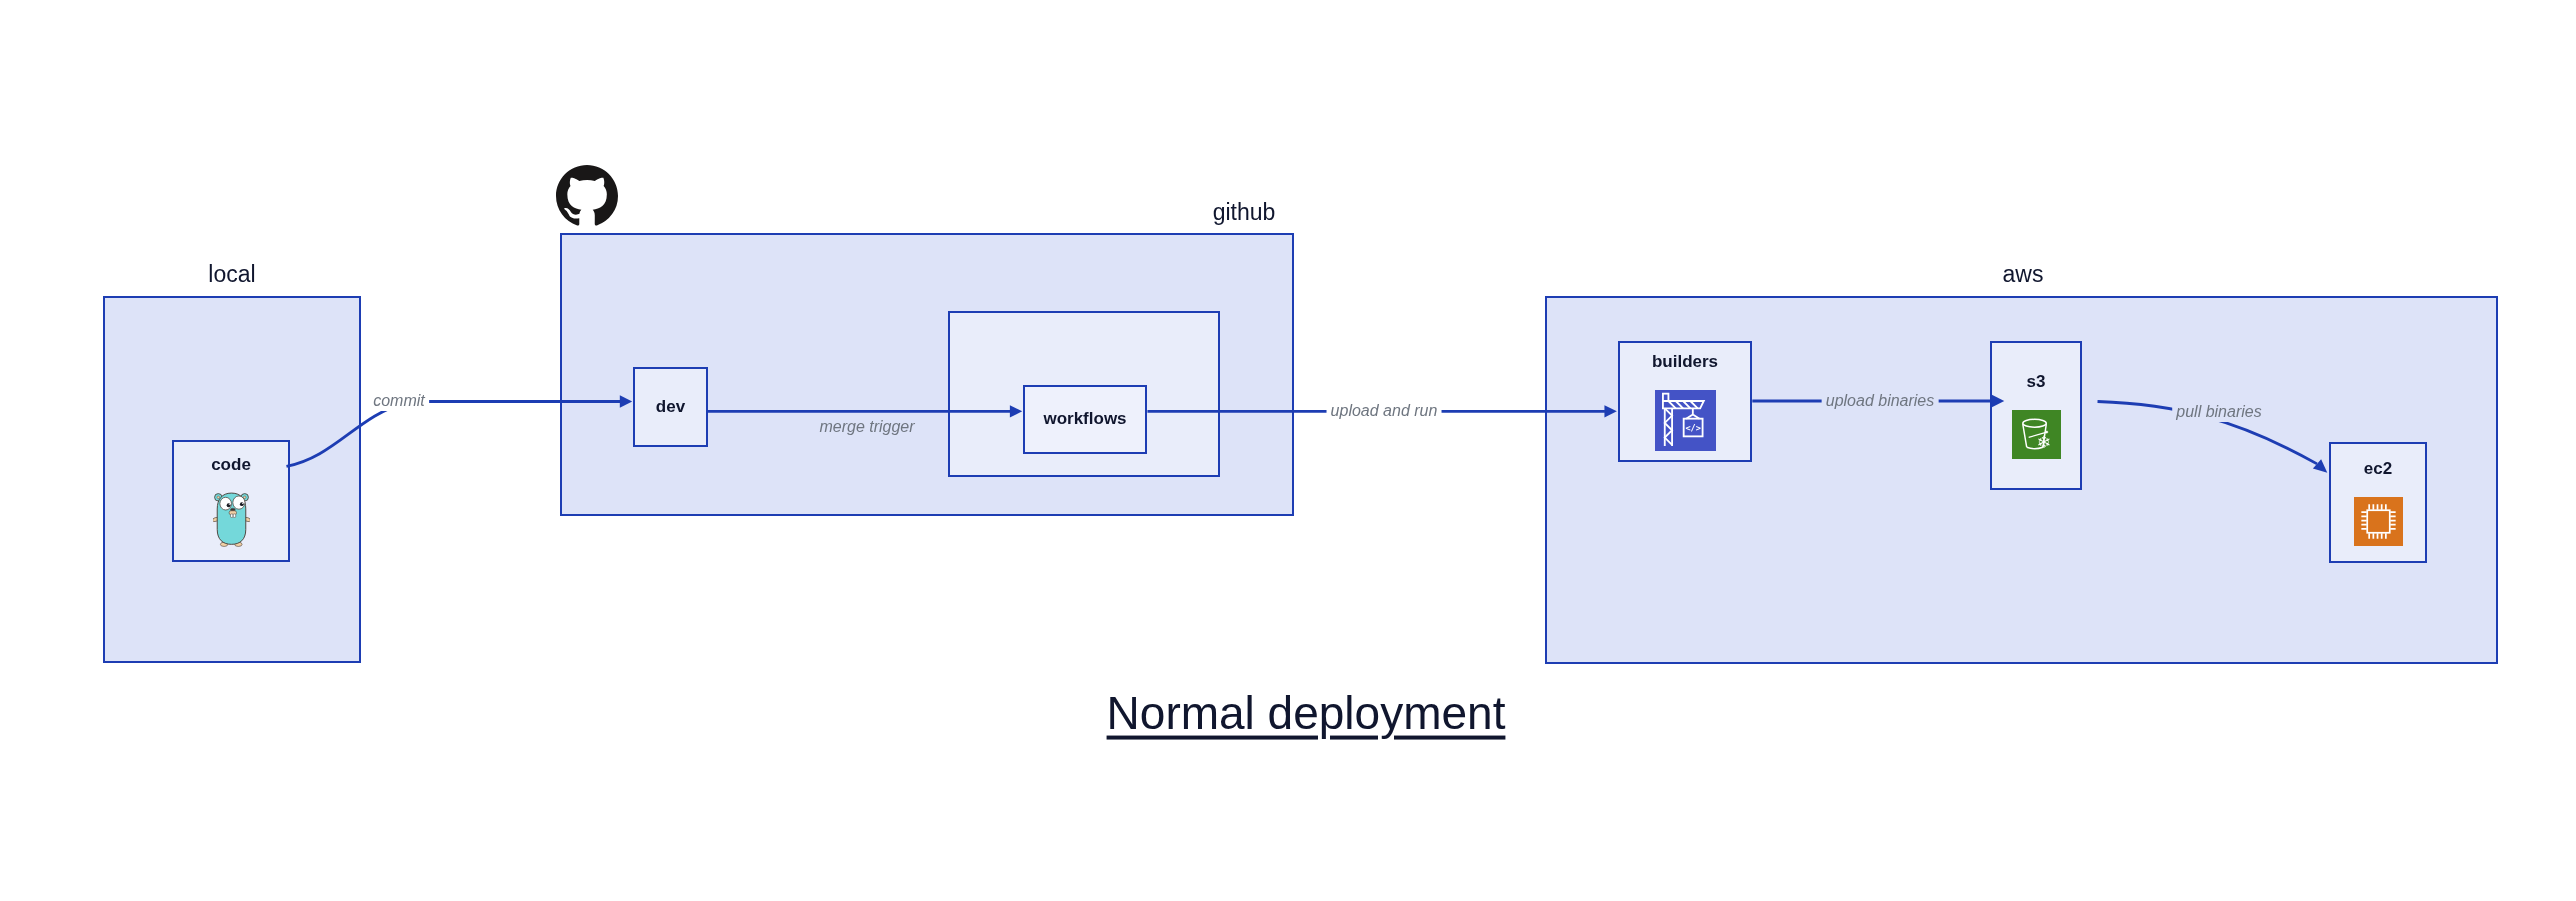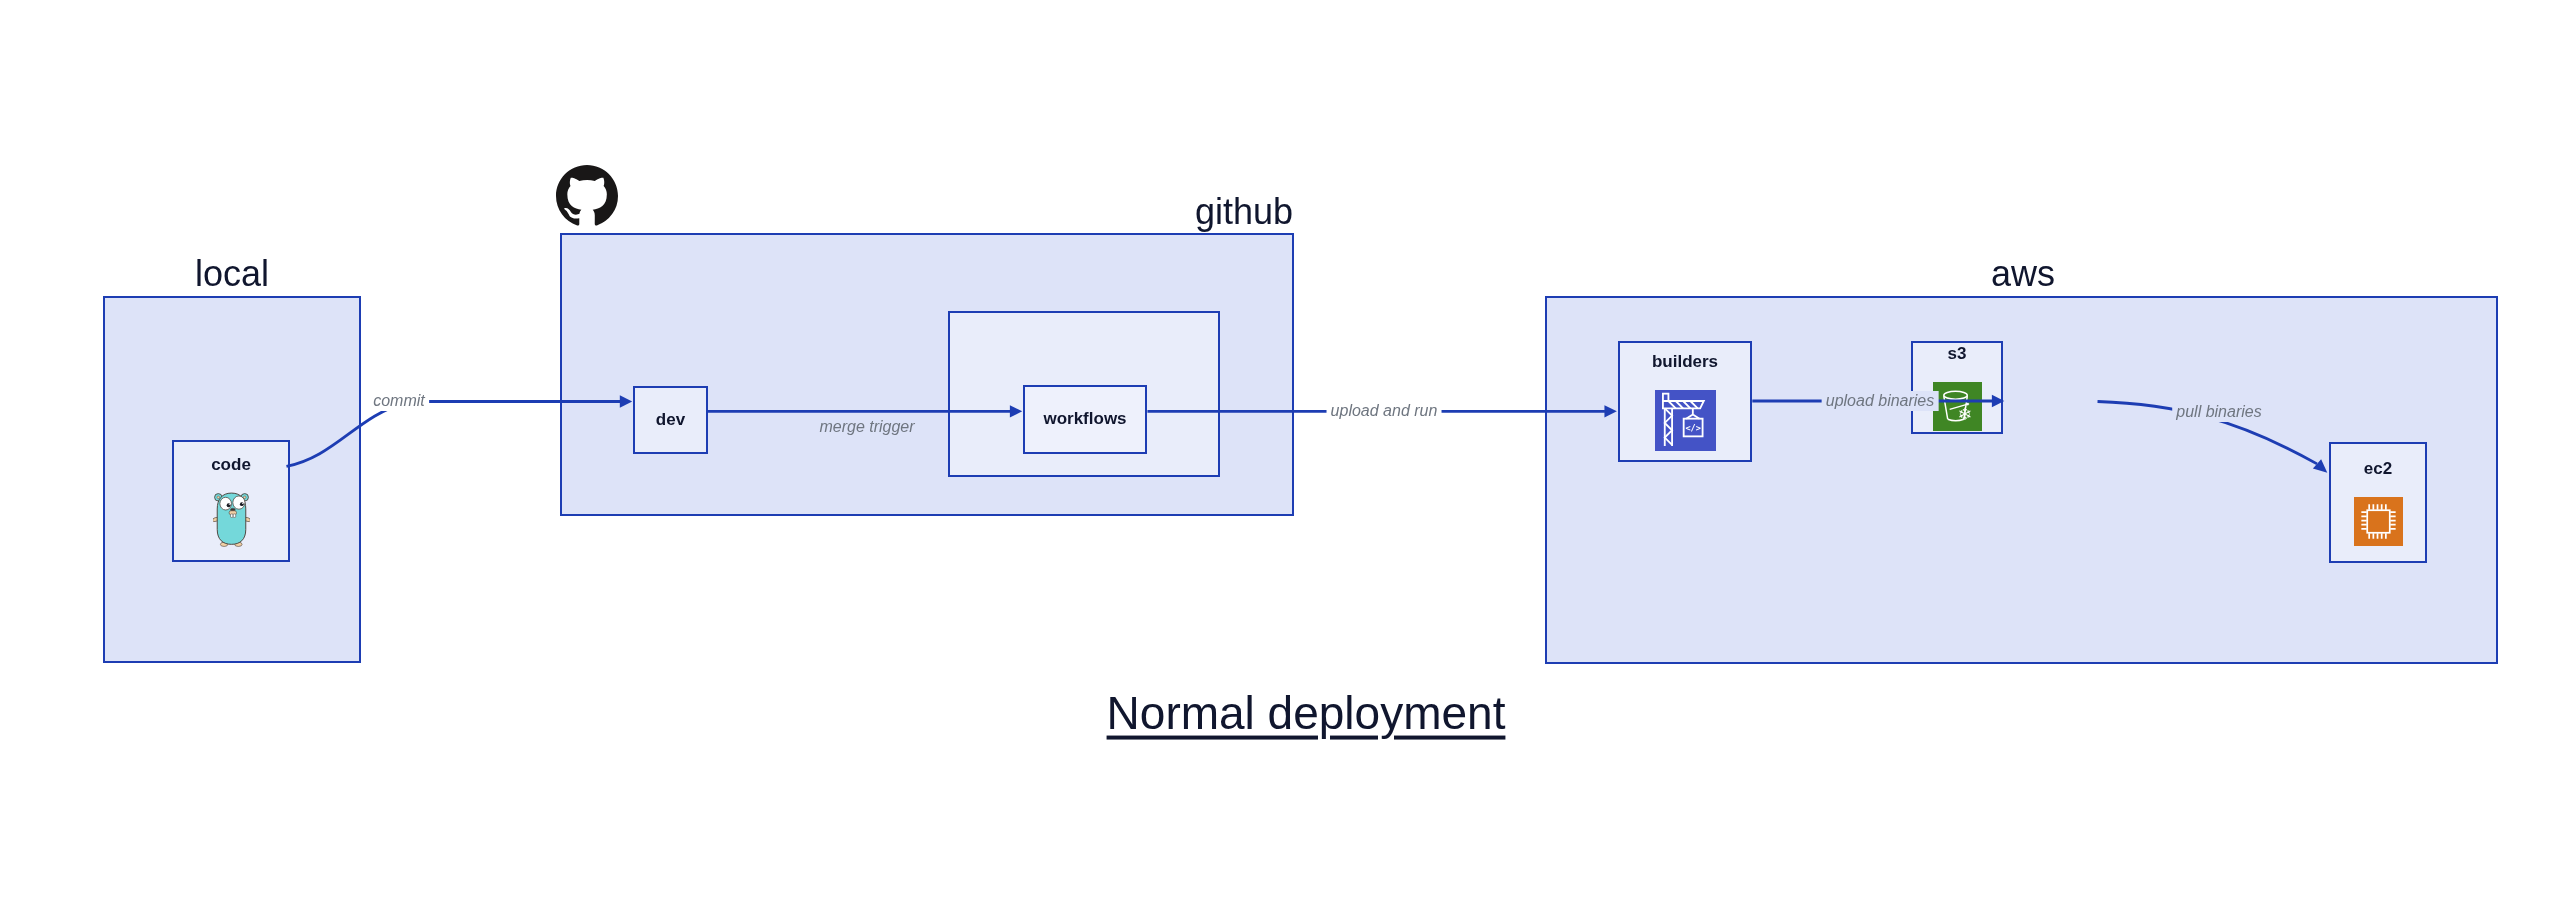--- a/index.html
+++ b/index.html
@@ -21,21 +21,21 @@
   }
   html,body{margin:0;padding:0;}
   body{
     width:2604px;height:902px;position:relative;overflow:hidden;
     background:var(--page-bg);
     font-family:"Liberation Sans","DejaVu Sans",sans-serif;
     color:var(--text-dark);
   }
   .section-label{
     position:absolute;transform:translate(-50%,-50%);
-    font-size:36px;line-height:1;color:var(--text-dark);white-space:nowrap;
+    font-size:23px;line-height:1;color:var(--text-dark);white-space:nowrap;
   }
   .container{
     position:absolute;box-sizing:border-box;
     border:2.6px solid var(--border-blue);
     background:var(--container-fill);
   }
   .node{
     position:absolute;box-sizing:border-box;
     border:2.1px solid var(--border-blue);
     background:var(--node-fill);
@@ -105,21 +105,21 @@
     <circle cx="54.5" cy="23" r="3.6" fill="#1c1c24"></circle>
     <circle cx="30.8" cy="23.8" r="1" fill="#ffffff"></circle>
     <circle cx="55.8" cy="21.8" r="1" fill="#ffffff"></circle>
     <ellipse cx="37.5" cy="33.5" rx="4.6" ry="3" fill="#3c3430" stroke="var(--gopher-outline)" stroke-width="1"></ellipse>
     <rect x="30.5" y="35.5" width="14" height="7.5" rx="3.5" fill="var(--gopher-tan)" stroke="var(--gopher-outline)" stroke-width="1.1"></rect>
     <rect x="33.2" y="41.5" width="4.6" height="6.5" rx="1.2" fill="#ffffff" stroke="var(--gopher-outline)" stroke-width="1"></rect>
     <rect x="38.3" y="41.5" width="4.6" height="6.5" rx="1.2" fill="#ffffff" stroke="var(--gopher-outline)" stroke-width="1"></rect>
   </svg>
 </div>
 
-<div class="node" style="left:633px;top:386px;width:75px;height:68px">
+<div class="node" style="left:633px;top:367px;width:75px;height:80px">
   <div class="node-label">dev</div>
 </div>
 
 <div class="node node--lighter" style="left:1023px;top:385px;width:124px;height:69px">
   <div class="node-label">workflows</div>
 </div>
 
 <div class="node" style="left:1618px;top:341px;width:134px;height:121px">
   <div class="node-label">builders</div>
   <svg class="icon" width="61" height="61" viewBox="0 0 100 100">
@@ -130,21 +130,21 @@
       <path d="M22 18 L34 30 M34 18 L46 30 M46 18 L58 30 M58 18 L70 30"></path>
       <path d="M16 30 L16 92 M28 30 L28 92"></path>
       <path d="M16 30 L28 42 L16 54 L28 66 L16 78 L28 90"></path>
       <path d="M62 30 L62 40 M62 40 L51 47 M62 40 L73 47"></path>
       <rect x="47" y="47" width="31" height="29"></rect>
     </g>
     <text x="62.5" y="66.5" fill="#ffffff" font-size="14" font-weight="bold" font-family="DejaVu Sans Mono, monospace" text-anchor="middle">&lt;/&gt;</text>
   </svg>
 </div>
 
-<div class="node" style="left:1911px;top:341px;width:92px;height:93px">
+<div class="node" style="left:1990px;top:341px;width:92px;height:149px">
   <div class="node-label">s3</div>
   <svg class="icon" width="49" height="49" viewBox="0 0 100 100">
     <rect x="0" y="0" width="100" height="100" style="fill:var(--s3-green)"></rect>
     <g stroke="#ffffff" fill="none">
       <ellipse cx="46" cy="27" rx="24" ry="8" stroke-width="3"></ellipse>
       <path d="M22 29 L30 76 M70 29 L63 76" stroke-width="3"></path>
       <path d="M30 76 Q46 82 63 76" stroke-width="3"></path>
       <path d="M34 56 L71 45" stroke-width="2.5"></path>
       <circle cx="71" cy="45" r="2.2" fill="#ffffff" stroke-width="1"></circle>
     </g>

